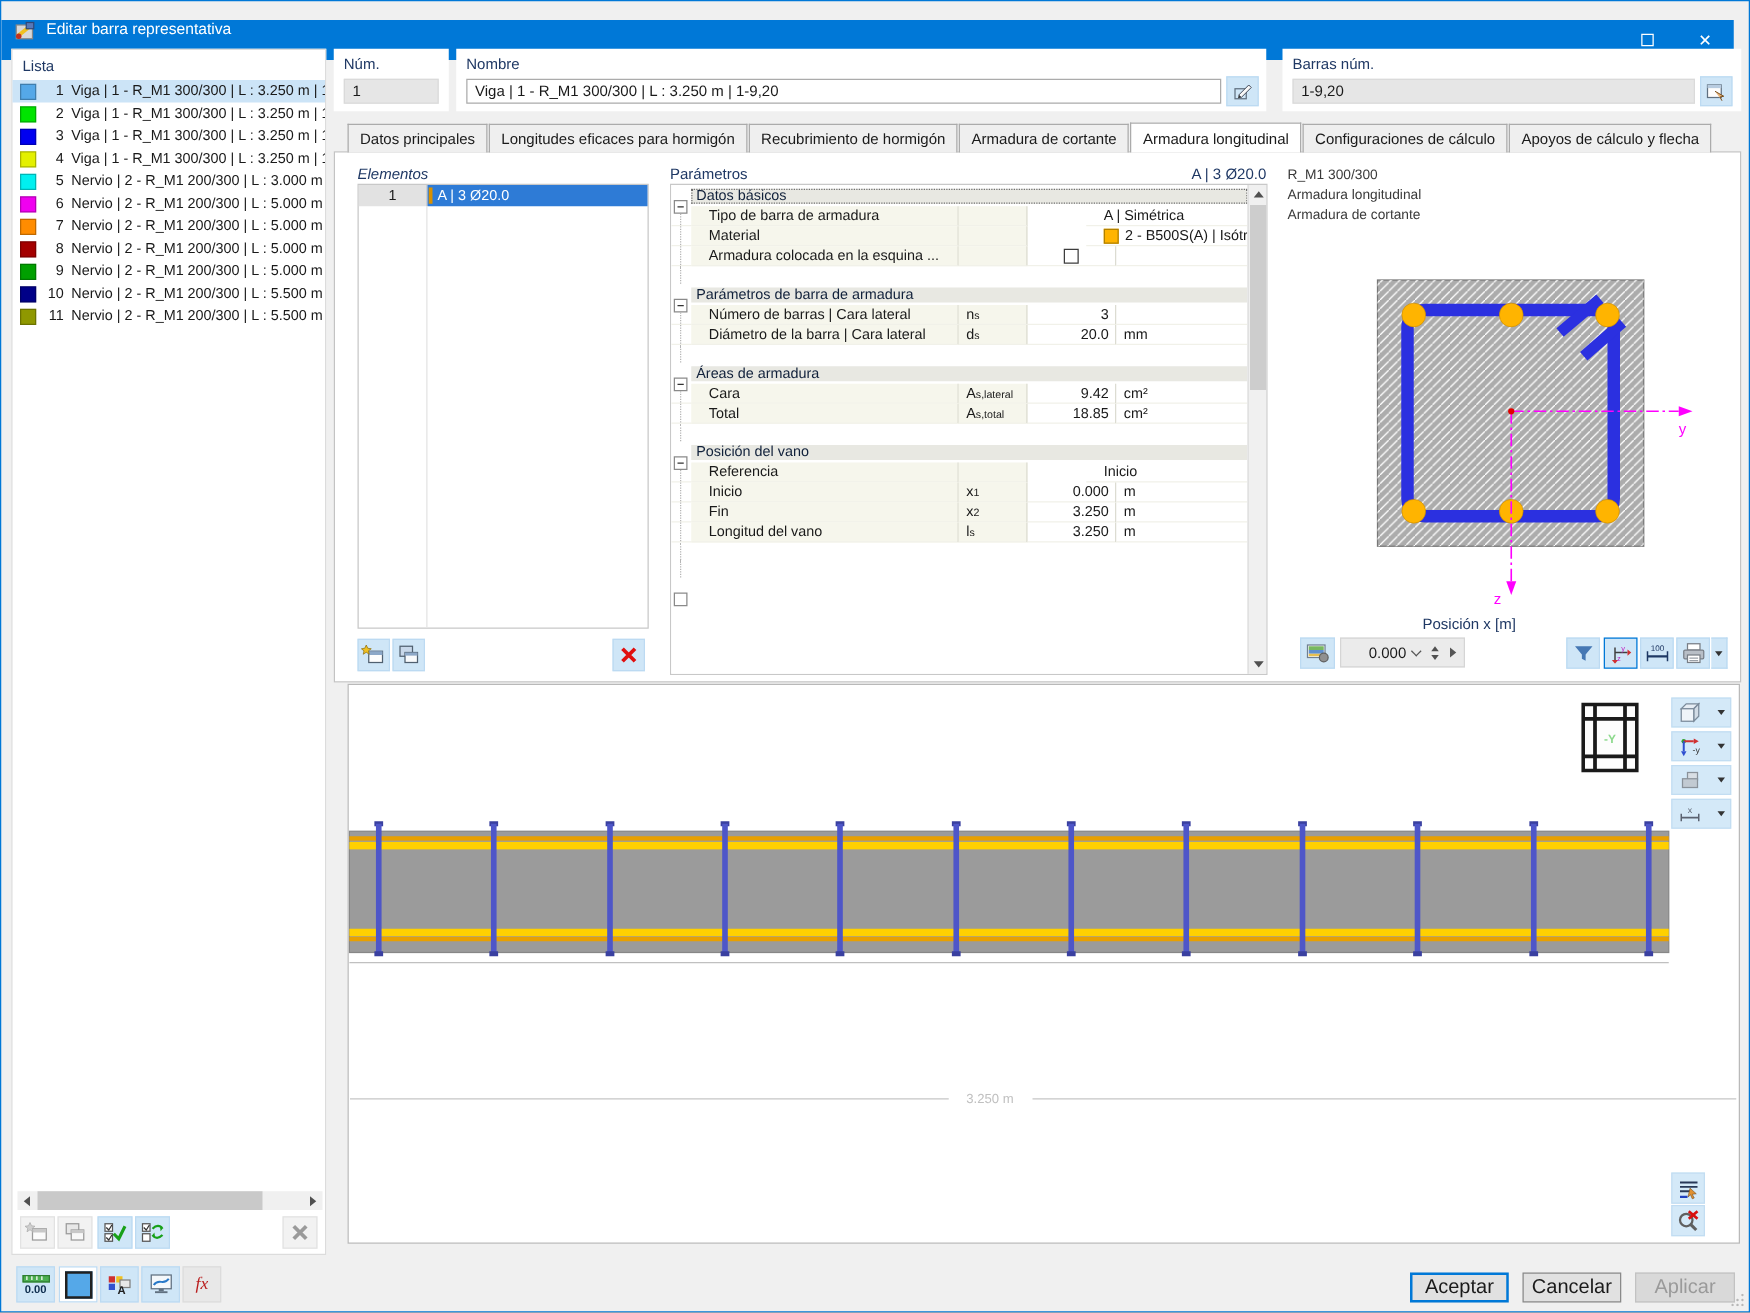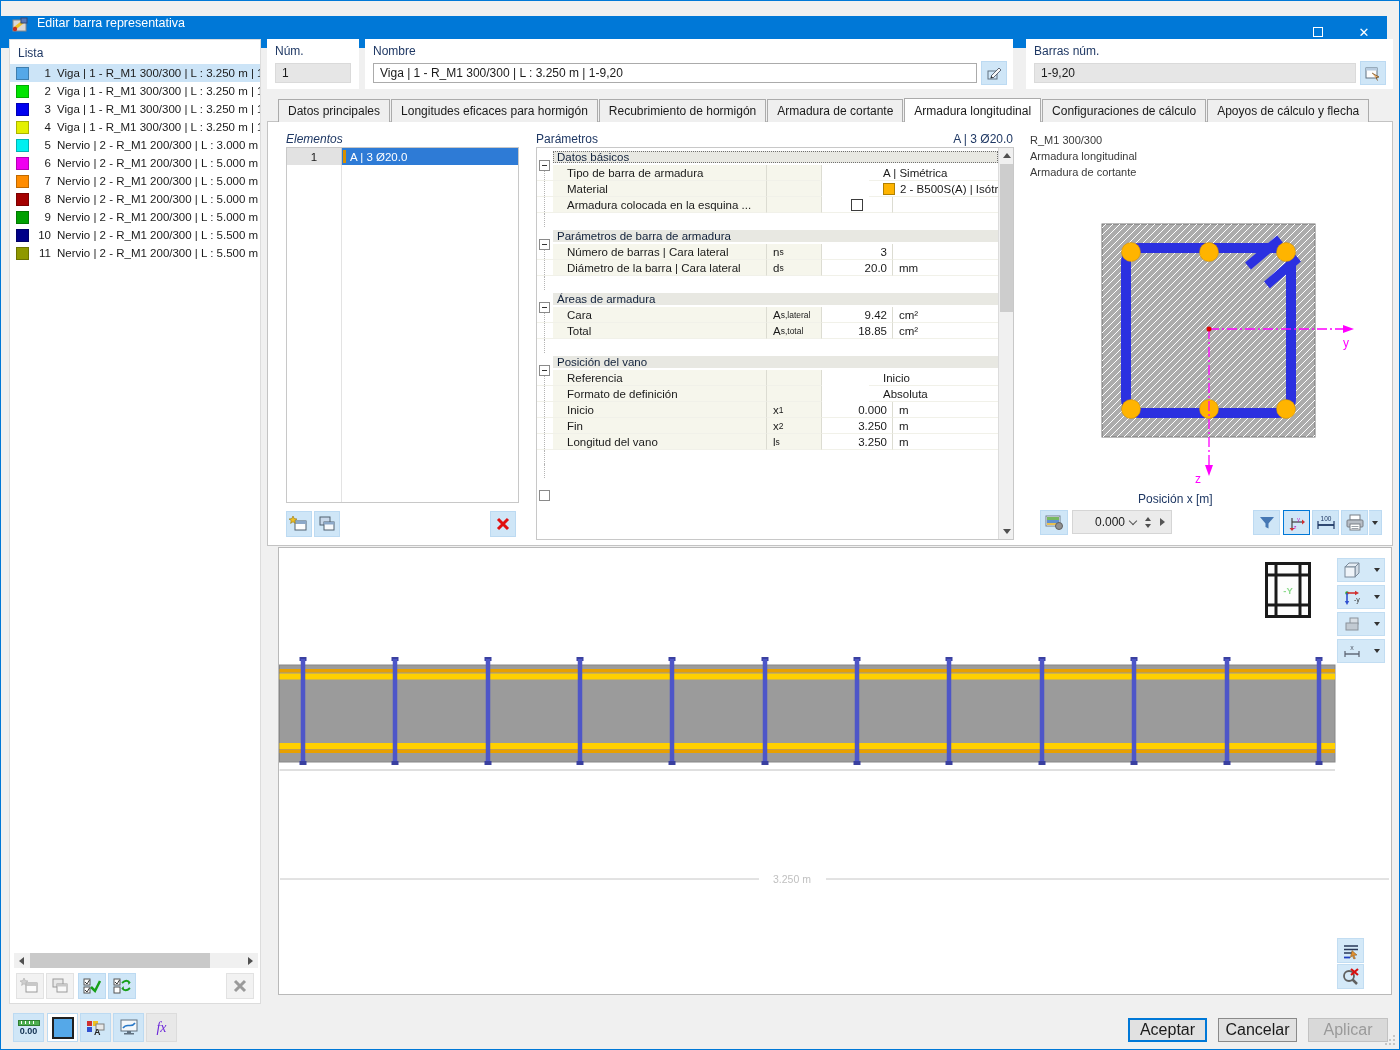--- a/index.html
+++ b/index.html
@@ -150,21 +150,21 @@
   .fbtn.disabled { background:#D9D9D9; border:1px solid #C2C2C2; color:#9A9A9A; }
   .footicon { position:absolute; top:1012px; width:31px; height:29px; display:flex; align-items:center;
               justify-content:center; background:#CFE6F7; border:1px solid #BCDAF2; }
   .footicon.plain { background:#E8E8E8; border-color:#DCDCDC; }
   .grip { position:absolute; right:4px; bottom:4px; width:10px; height:10px; opacity:.5; }
   .units-ico { display:flex; flex-direction:column; align-items:center; }
   .units-ico .ruler { width:22px; height:6px; background:#4CAF50; border:1px solid #2E7D32;
                       display:flex; gap:3px; padding-left:2px; }
   .units-ico .ruler i { width:1px; height:3px; background:#fff; }
   .units-ico .txt { font-size:9px; font-weight:bold; color:#103050; line-height:10px; }
-  .fx-txt { font-family:"Liberation Serif", serif; font-style:italic; font-size:14px; color:#6d28d9; }
+  .fx-txt { font-family:"Liberation Serif", serif; font-style:italic; font-size:14px; color:#b91c1c; }
 </style>
 </head>
 <body>
 
 <div class="window">
 
   <div class="titlebar" style="background-color: rgb(0, 120, 215);">
     <svg class="appicon" viewBox="0 0 18 18">
       <rect x="2" y="4" width="13" height="11" fill="#D8D8D8" stroke="#888"></rect>
       <path d="M3 13 L13 5" stroke="#F0C020" stroke-width="3"></path>
@@ -478,26 +478,20 @@
                 <span class="minus"></span>
               </span>
             </div>
           <div class="band">Posición del vano</div>
         </div>
         <div class="prow">
           <div class="gut"></div>
           <div class="plabel">Referencia</div>
           <div class="psym"></div>
           <div class="pfull">Inicio</div>
-        </div>
-        <div class="prow">
-          <div class="gut"></div>
-          <div class="plabel">Formato de definición</div>
-          <div class="psym"></div>
-          <div class="pfull">Absoluta</div>
         </div>
         <div class="prow">
           <div class="gut"></div>
           <div class="plabel">Inicio</div>
           <div class="psym">
               <span>x</span>
               <sub>1</sub>
             </div>
           <div class="pval">0.000</div>
           <div class="punit">m</div>

